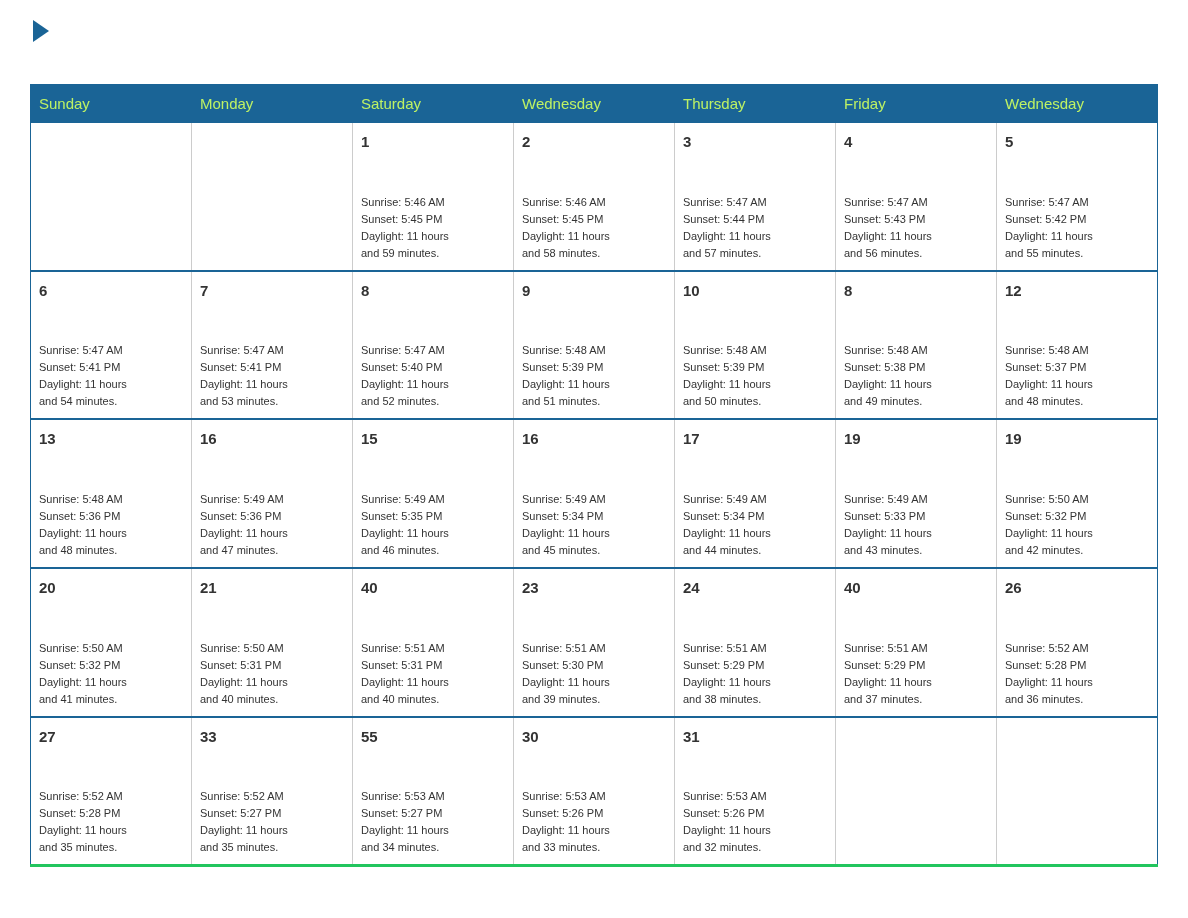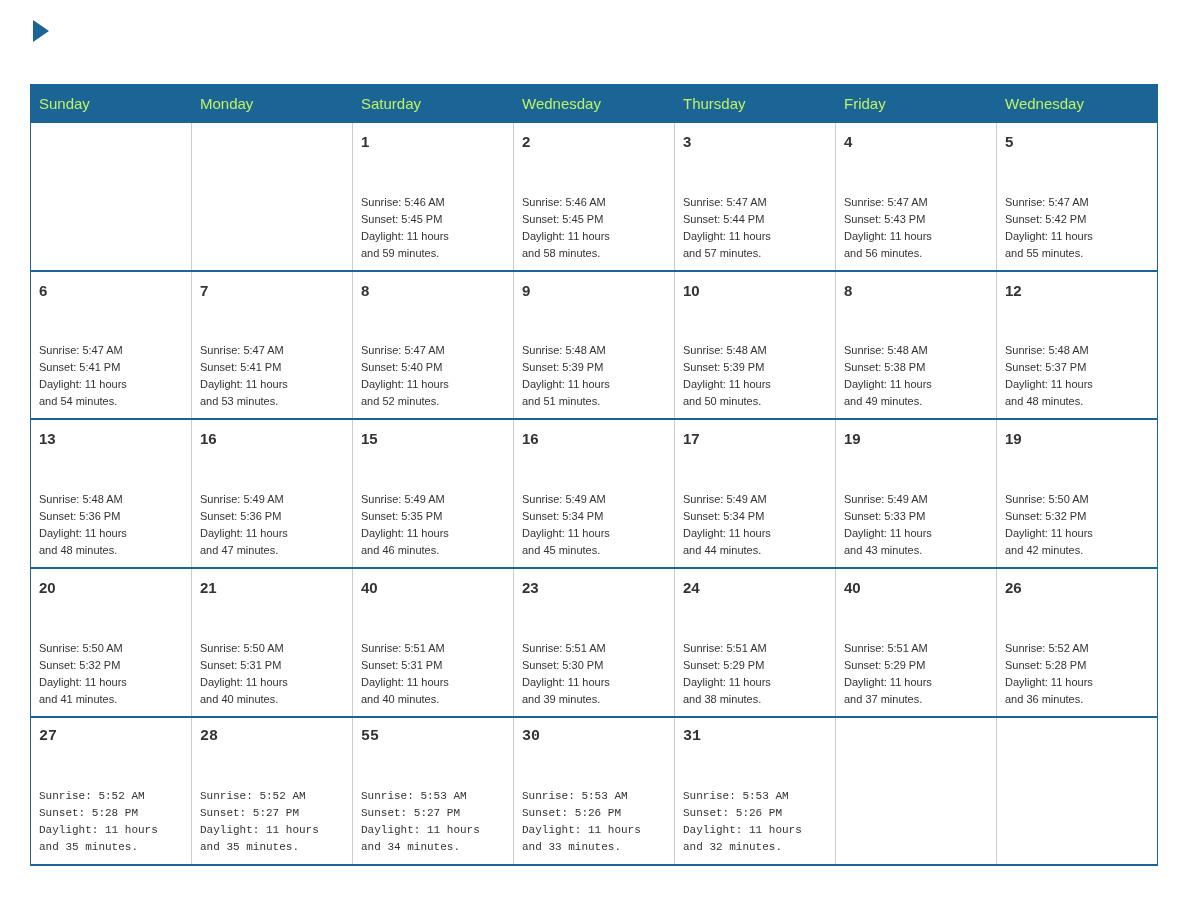--- a/index.html
+++ b/index.html
@@ -105,22 +105,21 @@
       margin-left: 3px;
       margin-bottom: -2px;
     }
     .blue-text {
       font-size: 30px;
       font-weight: bold;
       color: #1a6496;
       margin-left: 5px;
     }
     .last-row td {
-      border-bottom: 1px solid #22c55e;
-      font-family: Liberation Mono, monospace;
+      border-bottom: 3px solid #22c55e;
     }
   </style>
 </head>
 <body>
 
 <div class="header">
   <div class="logo-container">
     <div class="logo-row">
       <span class="general-text"></span>
       <span class="triangle-right"></span>
@@ -261,21 +260,21 @@
           <div class="day-number">26</div>
           <div class="day-info">Sunrise: 5:52 AM<br>Sunset: 5:28 PM<br>Daylight: 11 hours<br>and 36 minutes.</div>
         </td>
       </tr>
       <tr class="last-row">
         <td>
           <div class="day-number">27</div>
           <div class="day-info">Sunrise: 5:52 AM<br>Sunset: 5:28 PM<br>Daylight: 11 hours<br>and 35 minutes.</div>
         </td>
         <td>
-          <div class="day-number">28</div>
+          <div class="day-number">33</div>
           <div class="day-info">Sunrise: 5:52 AM<br>Sunset: 5:27 PM<br>Daylight: 11 hours<br>and 35 minutes.</div>
         </td>
         <td>
           <div class="day-number">55</div>
           <div class="day-info">Sunrise: 5:53 AM<br>Sunset: 5:27 PM<br>Daylight: 11 hours<br>and 34 minutes.</div>
         </td>
         <td>
           <div class="day-number">30</div>
           <div class="day-info">Sunrise: 5:53 AM<br>Sunset: 5:26 PM<br>Daylight: 11 hours<br>and 33 minutes.</div>
         </td>

